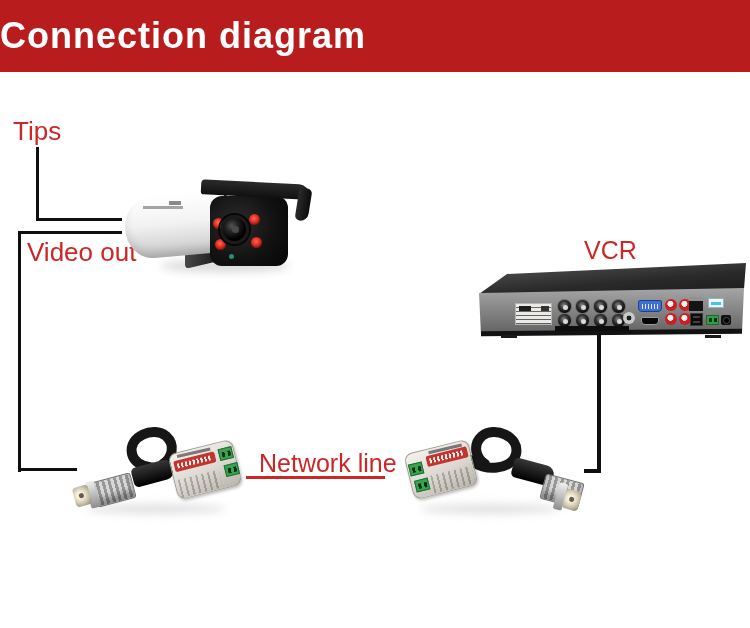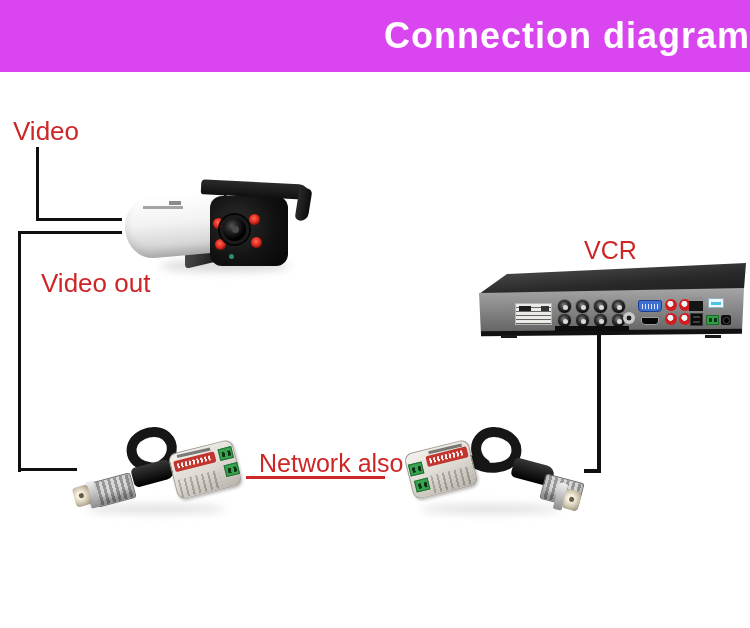--- a/index.html
+++ b/index.html
@@ -5,28 +5,28 @@
   * { margin:0; padding:0; box-sizing:border-box; }
   body { background:#ffffff; }
   .canvas {
     position:relative; width:750px; height:628px; background:#ffffff;
     overflow:hidden; font-family:"Liberation Sans", sans-serif;
   }
 
   
   .banner {
     position:absolute; left:0; top:3; width:750px; height:72px;
-    background:#d946ef; display:flex; align-items:center; justify-content:flex-end;
+    background:#b91c1c; display:flex; align-items:center; justify-content:flex-start;
   }
   .banner span { color:#ffffff; font-size:36px; font-weight:bold; letter-spacing:1px; }
 
   
   .lbl { position:absolute; color:#cd2627; font-size:26px; white-space:nowrap; }
   .lbl.power   { left:13px;  top:116px; }
-  .lbl.videoout{ left:41px;  top:237px;margin-top:31px; }
+  .lbl.videoout{ left:27px;  top:237px; }
   .lbl.vcr     { left:584px; top:236px; font-size:25px; }
   .lbl.netline { left:259px; top:449px; font-size:25px; }
   .lbl.tips    { left:221px; top:570px; }
   .net-underline { position:absolute; left:246px; top:476px; width:139px; height:3px; background:#cd2627; }
 
   
   .ln { position:absolute; background:#0f0f0f; }
   .ln.pv { left:36px;  top:147px; width:3px;  height:74px; }
   .ln.ph { left:36px;  top:218px; width:86px; height:3px; }
   .ln.vt { left:18px;  top:231px; width:104px;height:3px; }
@@ -174,24 +174,24 @@
 </style>
 </head>
 <body>
 
 <div class="canvas">
 
   <div class="banner">
     <span>Connection diagram</span>
   </div>
 
-  <div class="lbl power">Video</div>
+  <div class="lbl power">Tips</div>
   <div class="lbl videoout">Video out</div>
   <div class="lbl vcr">VCR</div>
-  <div class="lbl netline">Network also</div>
+  <div class="lbl netline">Network line</div>
   <div class="net-underline"></div>
 
   <div class="ln pv"></div>
   <div class="ln ph"></div>
   <div class="ln vt"></div>
   <div class="ln vv"></div>
   <div class="ln vb"></div>
   <div class="ln rv"></div>
   <div class="ln rh"></div>
 

